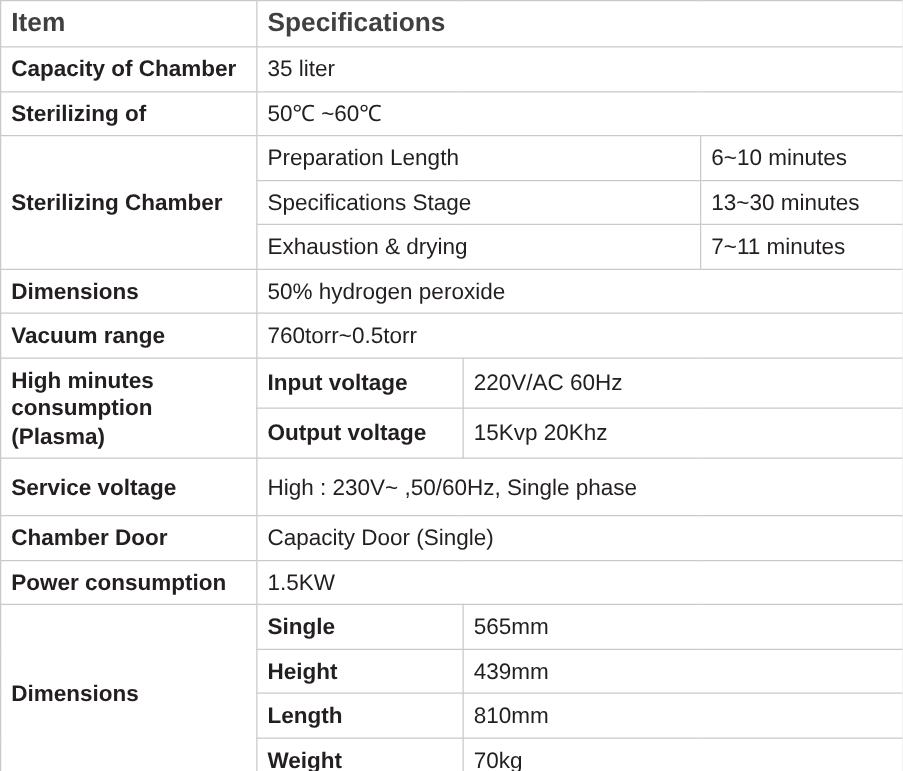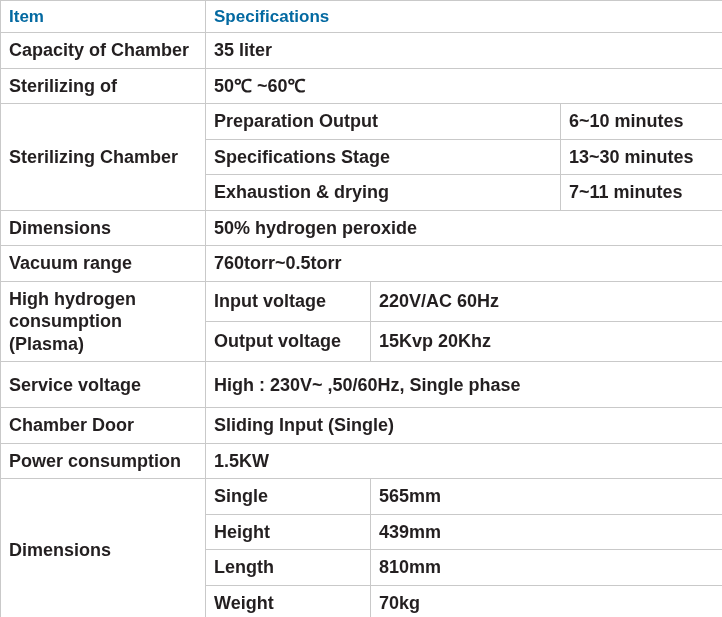--- a/index.html
+++ b/index.html
@@ -22,32 +22,32 @@
   table.spec td {
     border: 1px solid #c9c9c9;
     padding: 6px 8px;
     vertical-align: middle;
     font-size: 18px;
     line-height: 1.25;
     background: #ffffff;
   }
   
   tr.header td {
-    color: #0369a1;
+    color: #404040;
     font-weight: bold;
-    font-size: 17px;
+    font-size: 21px;
     padding-top: 5px;
     padding-bottom: 5px;
   }
   
   td.label {
     font-weight: bold;
   }
   td.value {
-    font-weight: bold;
+    font-weight: normal;
   }
   
   col.c-item    { width: 205px; }
   col.c-sub     { width: 165px; }
   col.c-val     { width: 190px; }
   col.c-val2    { width: 162px; }
 </style>
 </head>
 <body>
 
@@ -69,21 +69,21 @@
       <td class="value" colspan="3">35 liter</td>
     </tr>
 
     <tr>
       <td class="label">Sterilizing of</td>
       <td class="value" colspan="3">50℃ ~60℃</td>
     </tr>
 
     <tr>
       <td class="label" rowspan="3">Sterilizing Chamber</td>
-      <td class="value" colspan="2">Preparation Output</td>
+      <td class="value" colspan="2">Preparation Length</td>
       <td class="value">6~10 minutes</td>
     </tr>
     <tr>
       <td class="value" colspan="2">Specifications Stage</td>
       <td class="value">13~30 minutes</td>
     </tr>
     <tr>
       <td class="value" colspan="2">Exhaustion &amp; drying</td>
       <td class="value">7~11 minutes</td>
     </tr>
@@ -93,39 +93,39 @@
       <td class="value" colspan="3">50% hydrogen peroxide</td>
     </tr>
 
     <tr>
       <td class="label">Vacuum range</td>
       <td class="value" colspan="3">760torr~0.5torr</td>
     </tr>
 
     <tr>
       <td class="label" rowspan="2">
-        <span>High hydrogen</span><br>
+        <span>High minutes</span><br>
         <span>consumption (Plasma)</span>
       </td>
       <td class="label">Input voltage</td>
       <td class="value" colspan="2">220V/AC 60Hz</td>
     </tr>
     <tr>
       <td class="label">Output voltage</td>
       <td class="value" colspan="2">15Kvp 20Khz</td>
     </tr>
 
     <tr style="height:46px">
       <td class="label">Service voltage</td>
       <td class="value" colspan="3">High : 230V~ ,50/60Hz, Single phase</td>
     </tr>
 
     <tr>
       <td class="label">Chamber Door</td>
-      <td class="value" colspan="3">Sliding Input (Single)</td>
+      <td class="value" colspan="3">Capacity Door (Single)</td>
     </tr>
 
     <tr>
       <td class="label">Power consumption</td>
       <td class="value" colspan="3">1.5KW</td>
     </tr>
 
     <tr>
       <td class="label" rowspan="4">Dimensions</td>
       <td class="label">Single</td>

